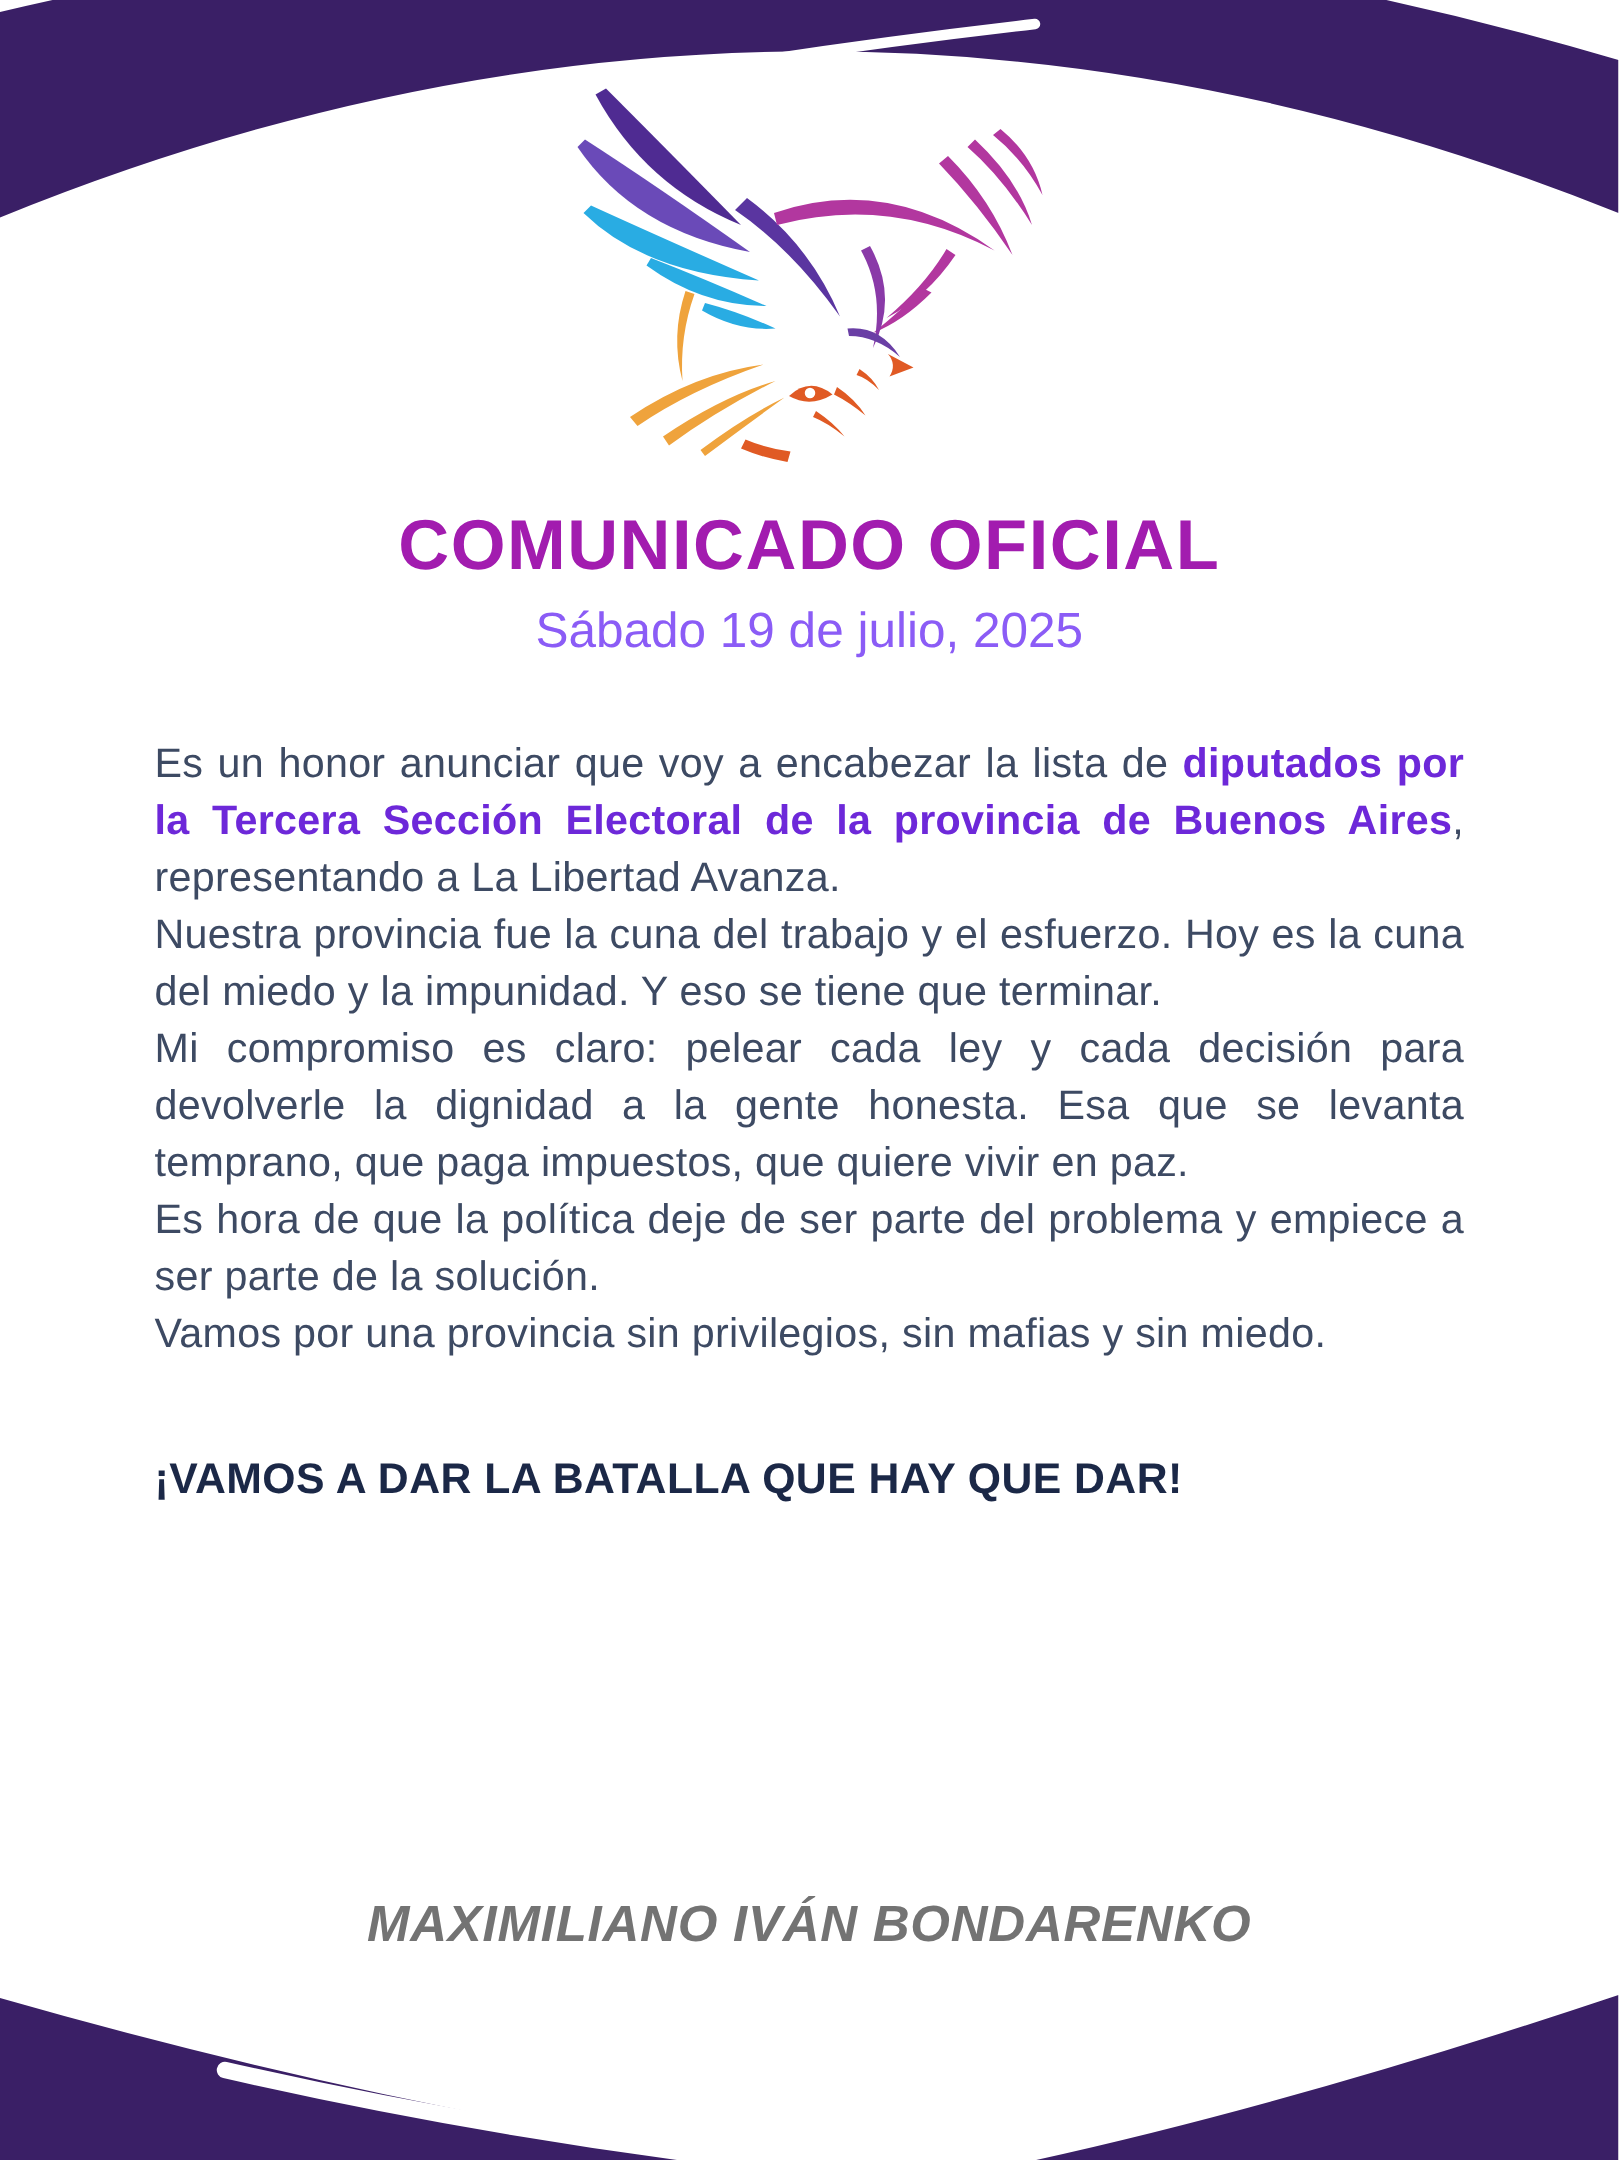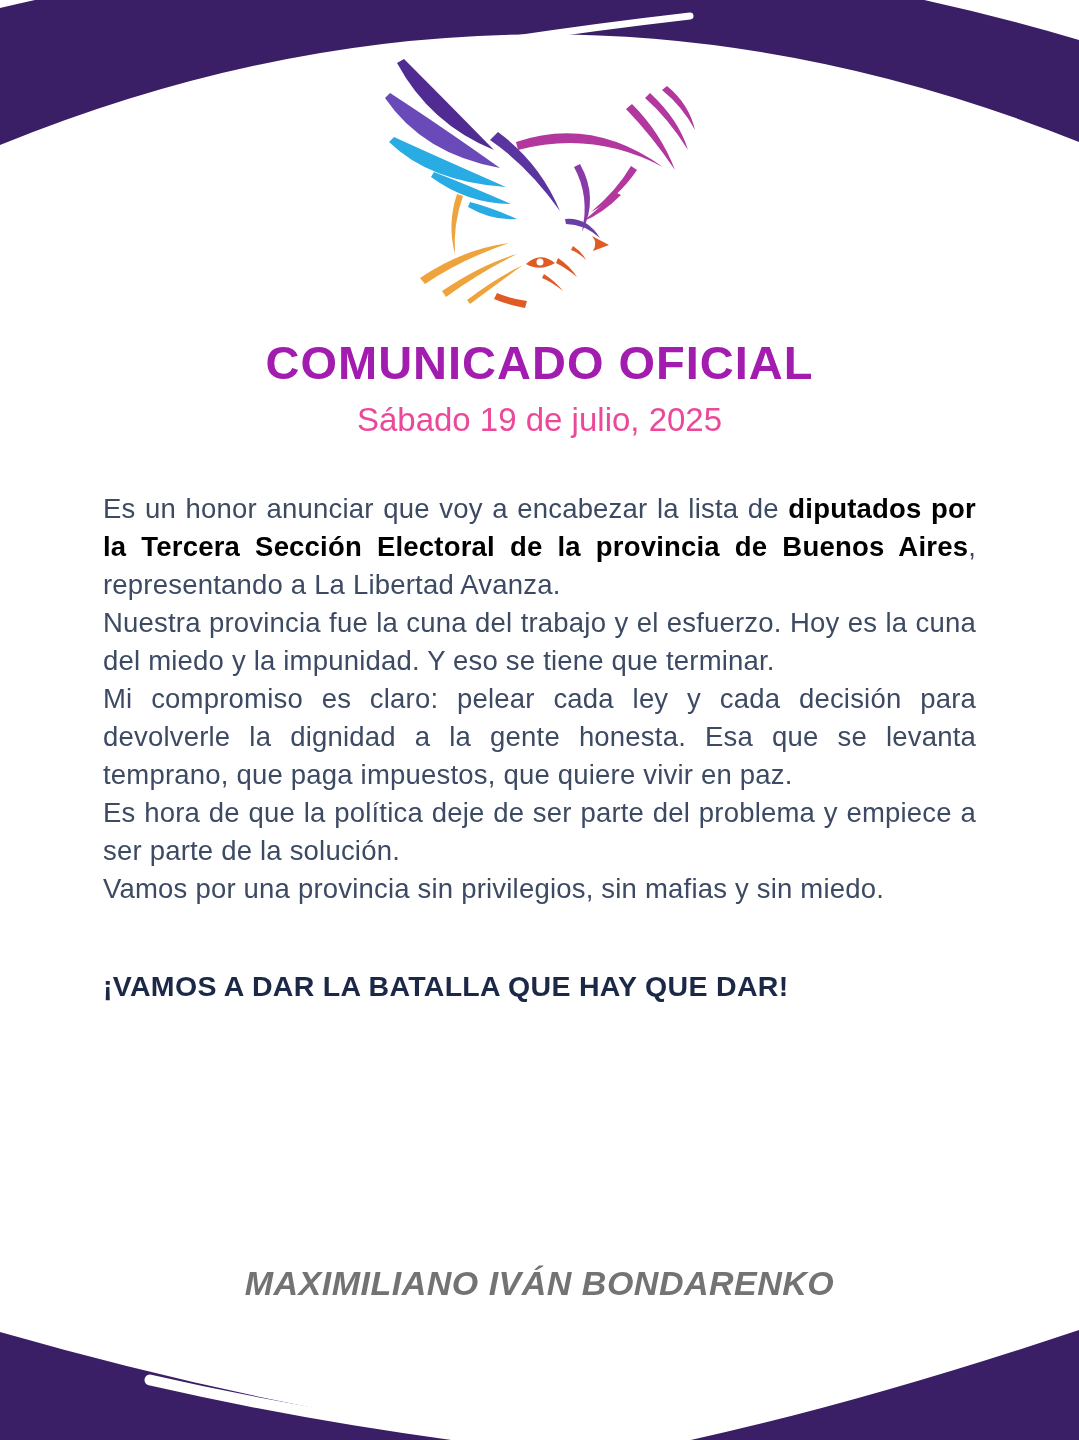--- a/index.html
+++ b/index.html
@@ -9,30 +9,30 @@
     font-family:"Liberation Sans", sans-serif;
   }
   .bg-svg{position:absolute;left:0;top:0;width:1079px;height:1440px;}
   .content{position:relative;padding:0 103px;}
   .logo-wrap{display:flex;justify-content:center;margin-top:46px;}
   .page-title{
     text-align:center;font-size:47px;font-weight:800;color:#a21caf;
     letter-spacing:1px;margin:10px 0 0;line-height:1.15;
   }
   .page-date{
-    text-align:center;font-size:33px;font-weight:500;color:#ec4899;
+    text-align:center;font-size:33px;font-weight:500;color:#8b5cf6;
     margin-top:10px;line-height:1.2;
   }
   .body-text{
     margin-top:50px;font-size:27.5px;line-height:38px;color:#3d4a63;
     text-align:justify;letter-spacing:0.2px;
   }
   .body-text p{margin:0;}
   .body-text p.spaced{}
-  .body-text b{color:#000000;font-weight:700;}
+  .body-text b{color:#6d28d9;font-weight:700;}
   .cta{
     margin-top:62px;font-size:28.5px;font-weight:800;color:#1b2847;
     letter-spacing:0.3px;text-align:left;
   }
   .signature{
     position:absolute;left:0;right:0;top:1264px;text-align:center;
     font-size:34px;font-weight:700;font-style:italic;color:#737373;
     letter-spacing:0.5px;
   }
 </style>

